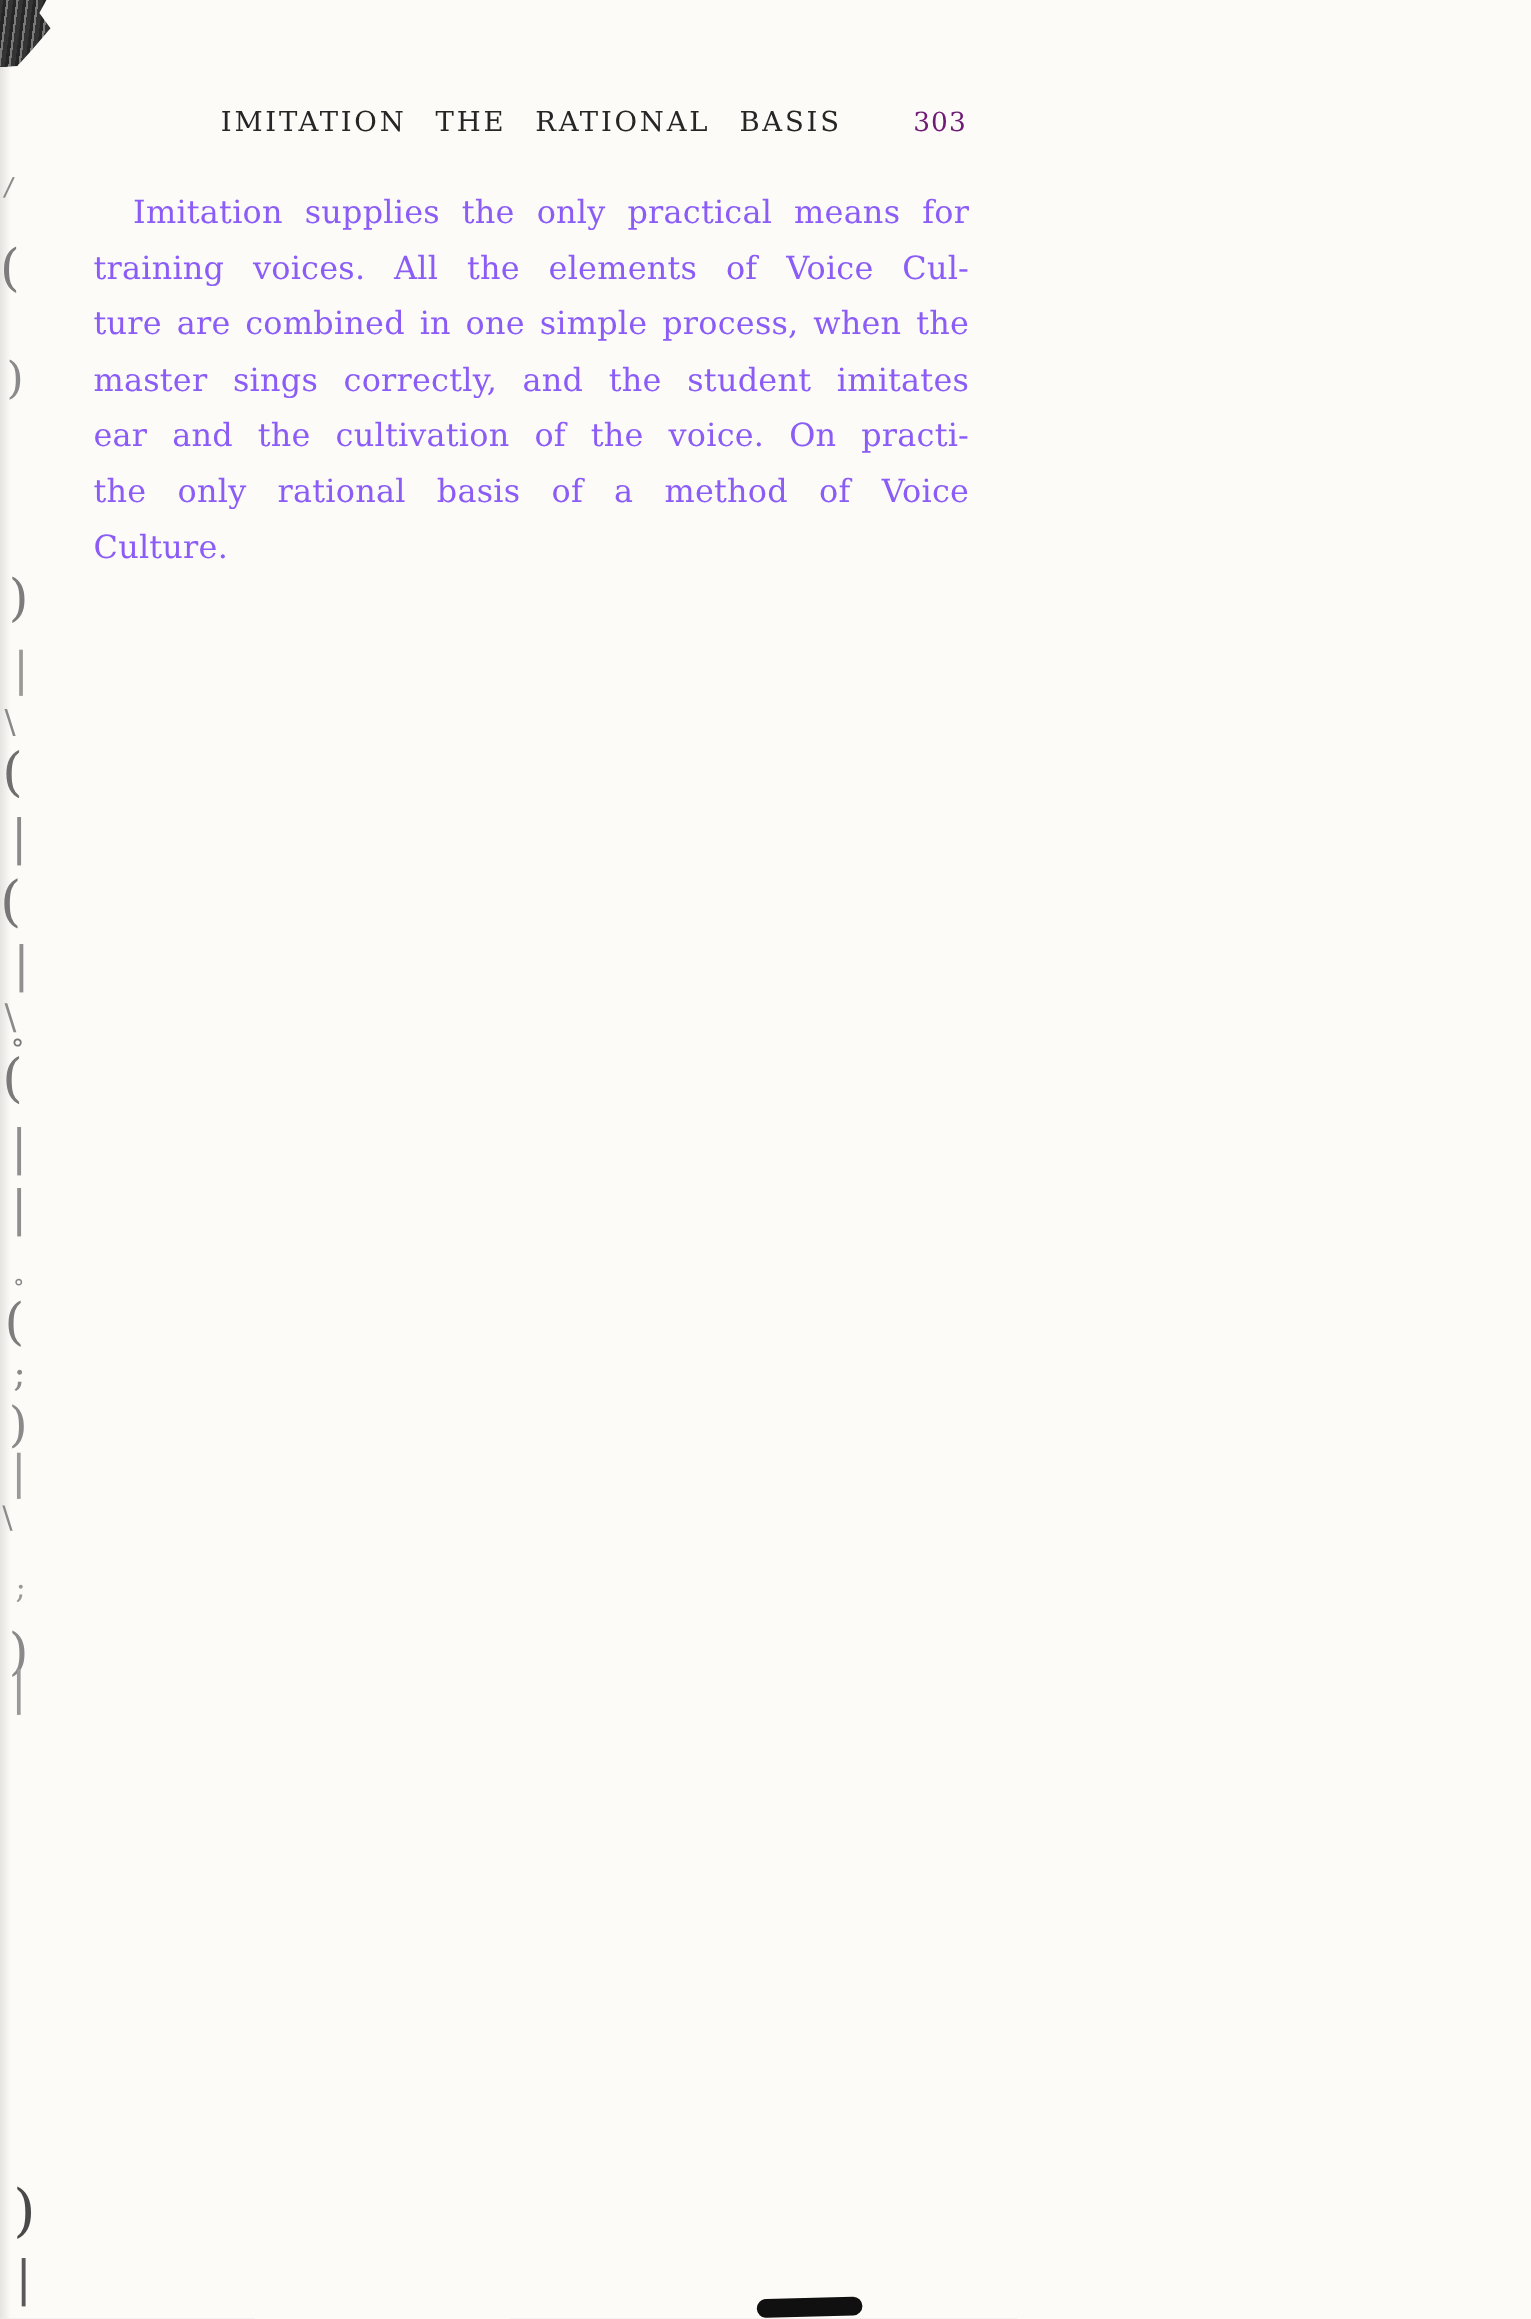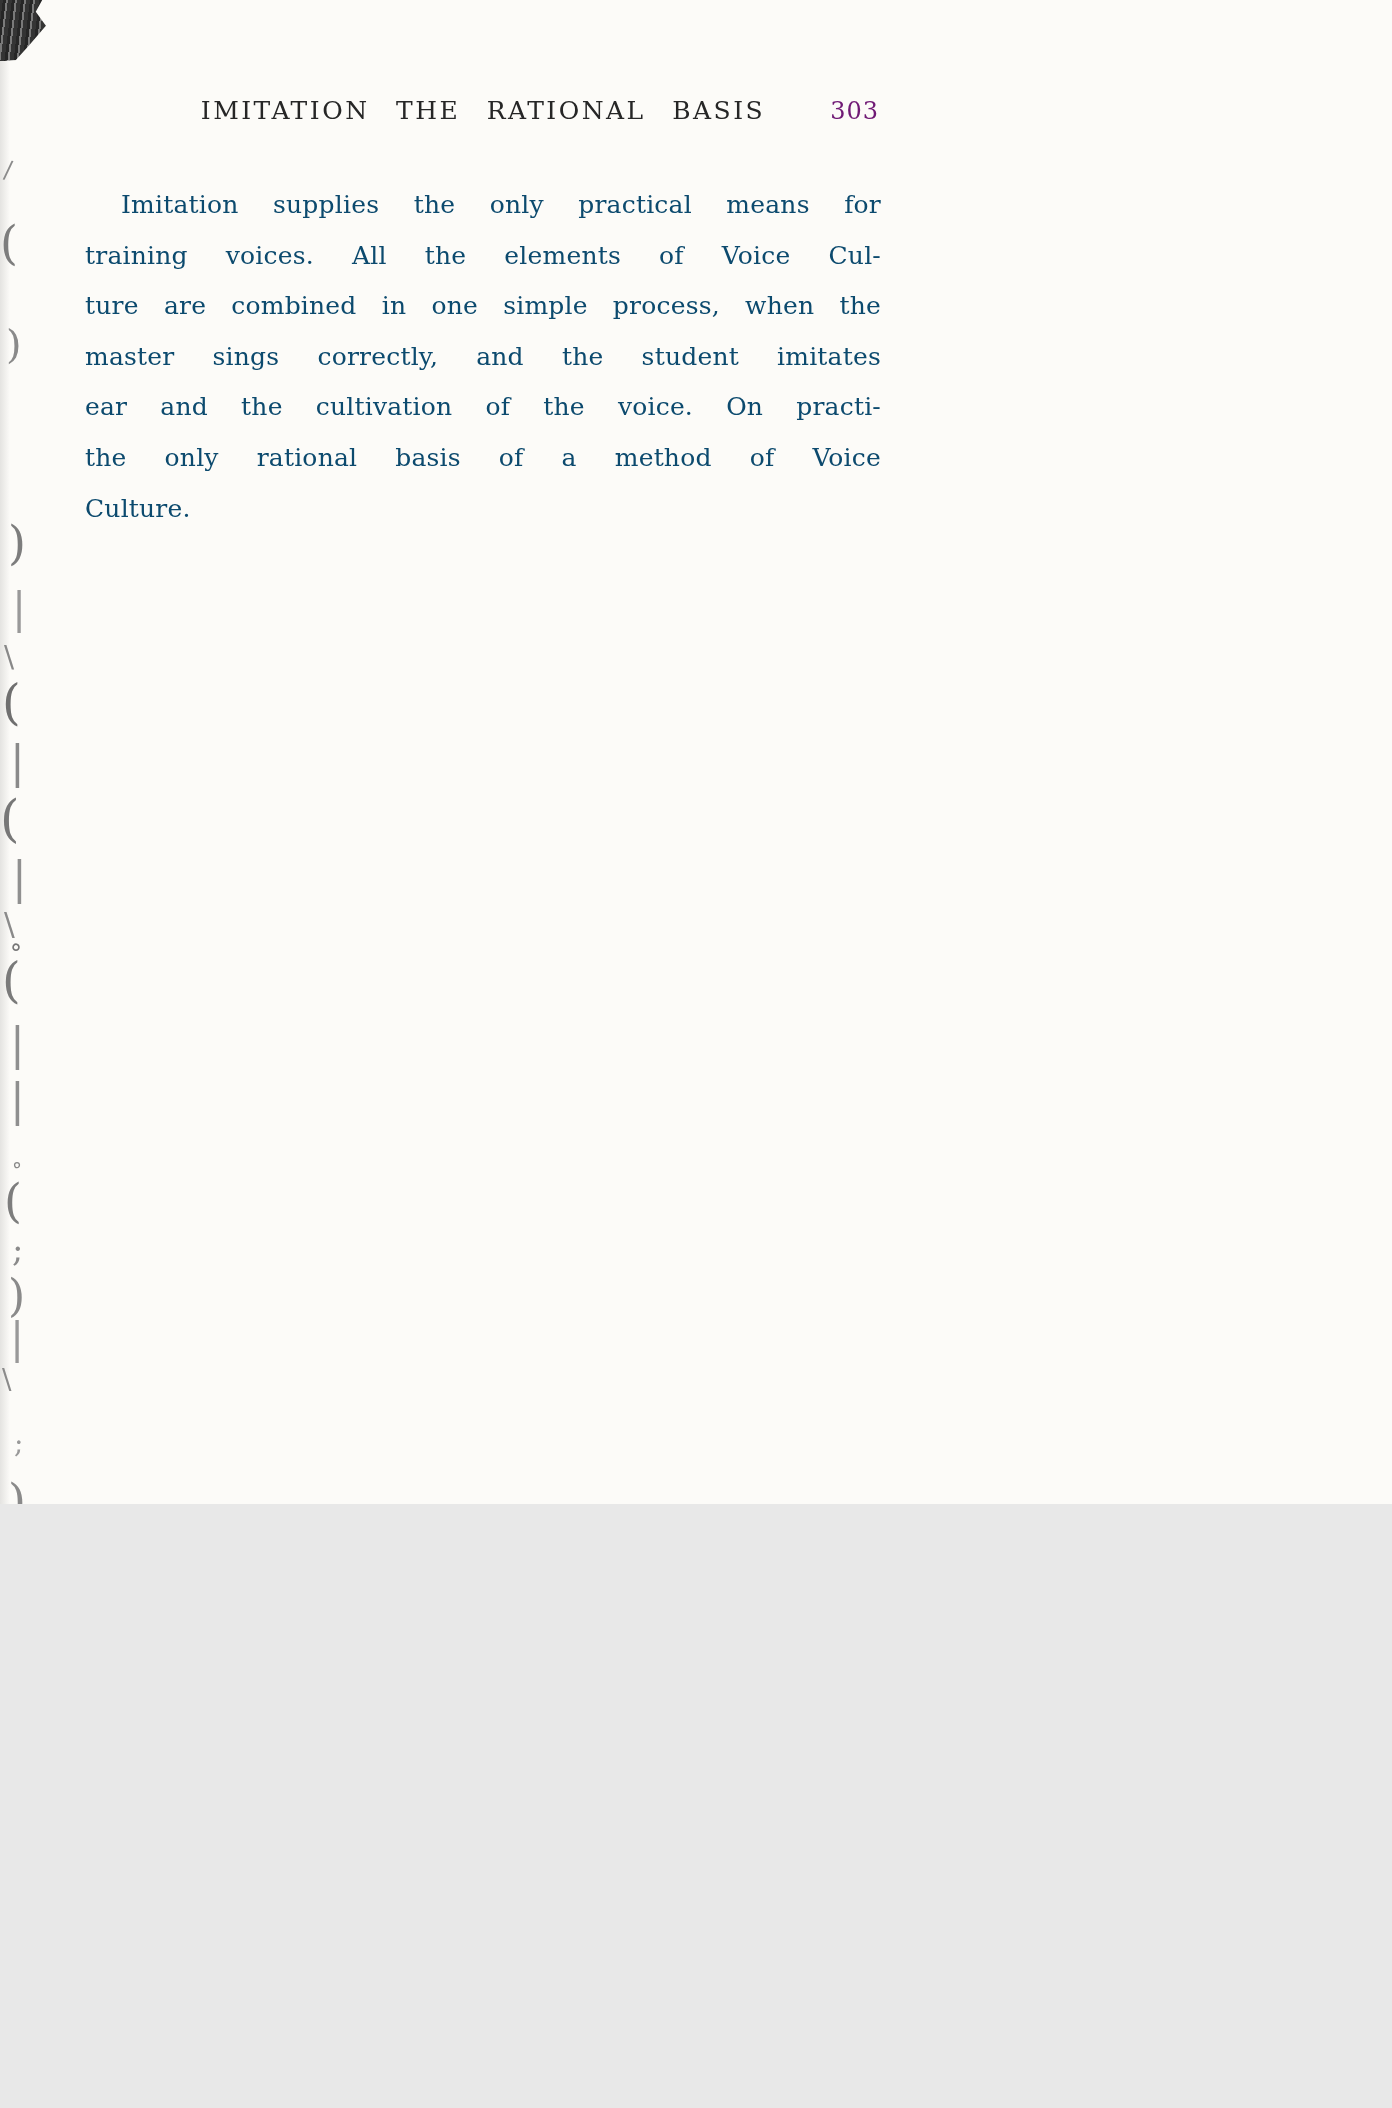--- a/index.html
+++ b/index.html
@@ -3,21 +3,21 @@
 <meta charset="utf-8">
 <style>
   html, body {
     margin: 0;
     padding: 0;
     background: #e8e8e8;
   }
   .page {
     position: relative;
     width: 1392px;
-    height: 1504px;
+    height: 2108px;
     background: #fcfbf8;
     overflow: hidden;
     font-family: "DejaVu Serif", "Liberation Serif", serif;
     color: #1b1b1b;
   }
   
   .edge-shade {
     position: absolute;
     left: 0; top: 0;
     width: 10px; height: 100%;
@@ -53,27 +53,27 @@
     position: absolute;
     right: 2px;
     top: 1px;
     font-size: 24px;
     letter-spacing: 1px;
     color: #701a75;
   }
   .body-block {
     position: absolute;
     left: 85px;
-    top: 180px;
+    top: 168px;
     width: 796px;
-    font-size: 25px;
+    font-size: 29px;
     line-height: 50.6px;
     letter-spacing: 0.2px;
     word-spacing: 2px;
-    color: #0c4a6e;
+    color: #8b5cf6;
   }
   .text-line {
     text-align: justify;
     text-align-last: justify;
     height: 50.6px;
     white-space: nowrap;
   }
   .text-line.first {
     text-indent: 36px;
   }

